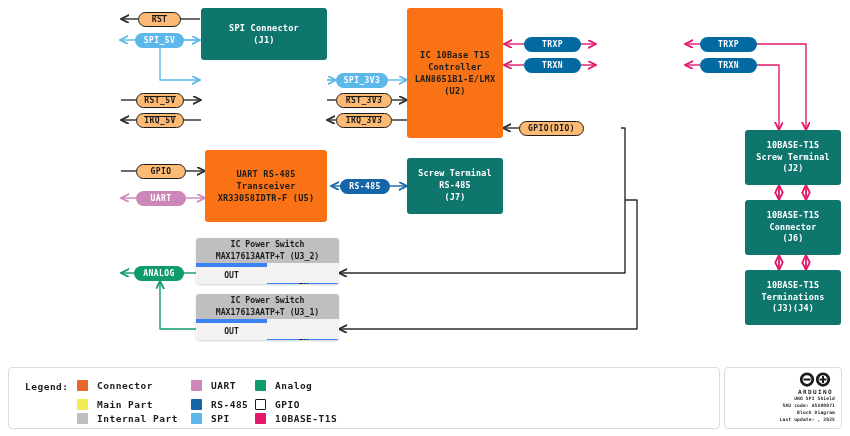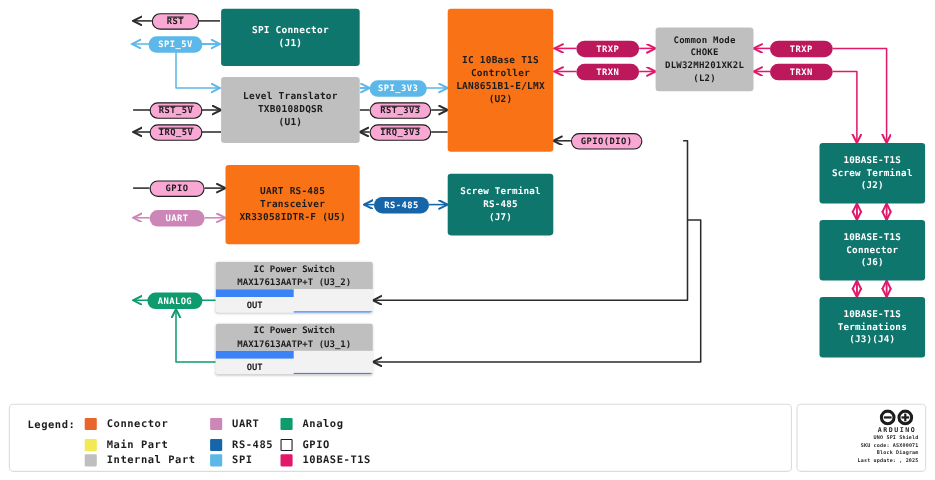--- a/index.html
+++ b/index.html
@@ -43,38 +43,38 @@
     flex:1 1 auto;display:flex;flex-direction:column;
     align-items:center;justify-content:center;text-align:center;
     line-height:1.45;
   }
   .psw-pins{
     display:flex;height:21px;flex:0 0 21px;
     background:#f2f2f2;color:#1c1c1c;font-weight:700;
   }
   .psw-pin{
     flex:1 1 50%;display:flex;align-items:center;justify-content:center;
-    border-top:7px solid #3b82f6;
+    border-top:4px solid #3b82f6;
     text-align:right;
   }
   .psw-pin + .psw-pin{border-left:1px solid #d2d2d2;margin-top:20px;}
 
   
   .pill{
     position:absolute;box-sizing:border-box;
     display:flex;align-items:center;justify-content:center;
     border-radius:999px;white-space:nowrap;
     font-weight:700;letter-spacing:.4px;z-index:6;
   }
-  .pill-gpio{background:#f9a8d4;border:1.6px solid #1c1c1c;color:#1c1c1c;}
+  .pill-gpio{background:#fdba74;border:1.6px solid #1c1c1c;color:#1c1c1c;}
   .pill-spi{background:#5cb8e8;color:#ffffff;}
   .pill-uart{background:#cc87b8;color:#ffffff;}
   .pill-rs485{background:#1565a8;color:#ffffff;}
   .pill-analog{background:#0f9b6e;color:#ffffff;}
-  .pill-t1s{background:#be185d;color:#ffffff;}
+  .pill-t1s{background:#0369a1;color:#ffffff;}
   .ovl{display:inline-block;border-top:1.4px solid currentColor;line-height:1.05;padding-top:0px;}
 
   
   #wires{position:absolute;left:0;top:0;width:850px;height:436px;z-index:2;}
 
   
   #legend-box{
     position:absolute;left:8px;top:367px;width:712px;height:62px;
     background:#ffffff;border:1px solid #dcdcdc;border-radius:4px;
     box-sizing:border-box;z-index:4;
@@ -219,45 +219,34 @@
       </g>
     </g>
   </svg>
 
 
   <div class="blk connector" style="left:201px;top:8px;width:126px;height:52px;font-size:8.6px;">
     <span class="ln">SPI Connector</span>
     <span class="ln">(J1)</span>
   </div>
 
-  <div class="blk internal" style="left:201px;top:70px;width:126px;height:60px;font-size:8.6px;">
-    <span class="ln">Level Translator</span>
-    <span class="ln">TXB0108DQSR</span>
-    <span class="ln">(U1)</span>
-  </div>
 
   <div class="blk mainpart" style="left:205px;top:150px;width:122px;height:72px;font-size:8.6px;">
     <span class="ln">UART RS-485</span>
     <span class="ln">Transceiver</span>
     <span class="ln">XR33058IDTR-F (U5)</span>
   </div>
 
   <div class="blk mainpart" style="left:407px;top:8px;width:96px;height:130px;font-size:8.6px;">
     <span class="ln">IC 10Base T1S</span>
     <span class="ln">Controller</span>
     <span class="ln">LAN8651B1-E/LMX</span>
     <span class="ln">(U2)</span>
   </div>
 
-  <div class="blk internal" style="left:596px;top:25px;width:89px;height:58px;font-size:8.2px;">
-    <span class="ln">Common Mode</span>
-    <span class="ln">CHOKE</span>
-    <span class="ln">DLW32MH201XK2L</span>
-    <span class="ln">(L2)</span>
-  </div>
 
   <div class="blk connector" style="left:407px;top:158px;width:96px;height:56px;font-size:8.4px;">
     <span class="ln">Screw Terminal</span>
     <span class="ln">RS-485</span>
     <span class="ln">(J7)</span>
   </div>
 
   <div class="blk connector" style="left:745px;top:130px;width:96px;height:55px;font-size:8.4px;">
     <span class="ln">10BASE-T1S</span>
     <span class="ln">Screw Terminal</span>

